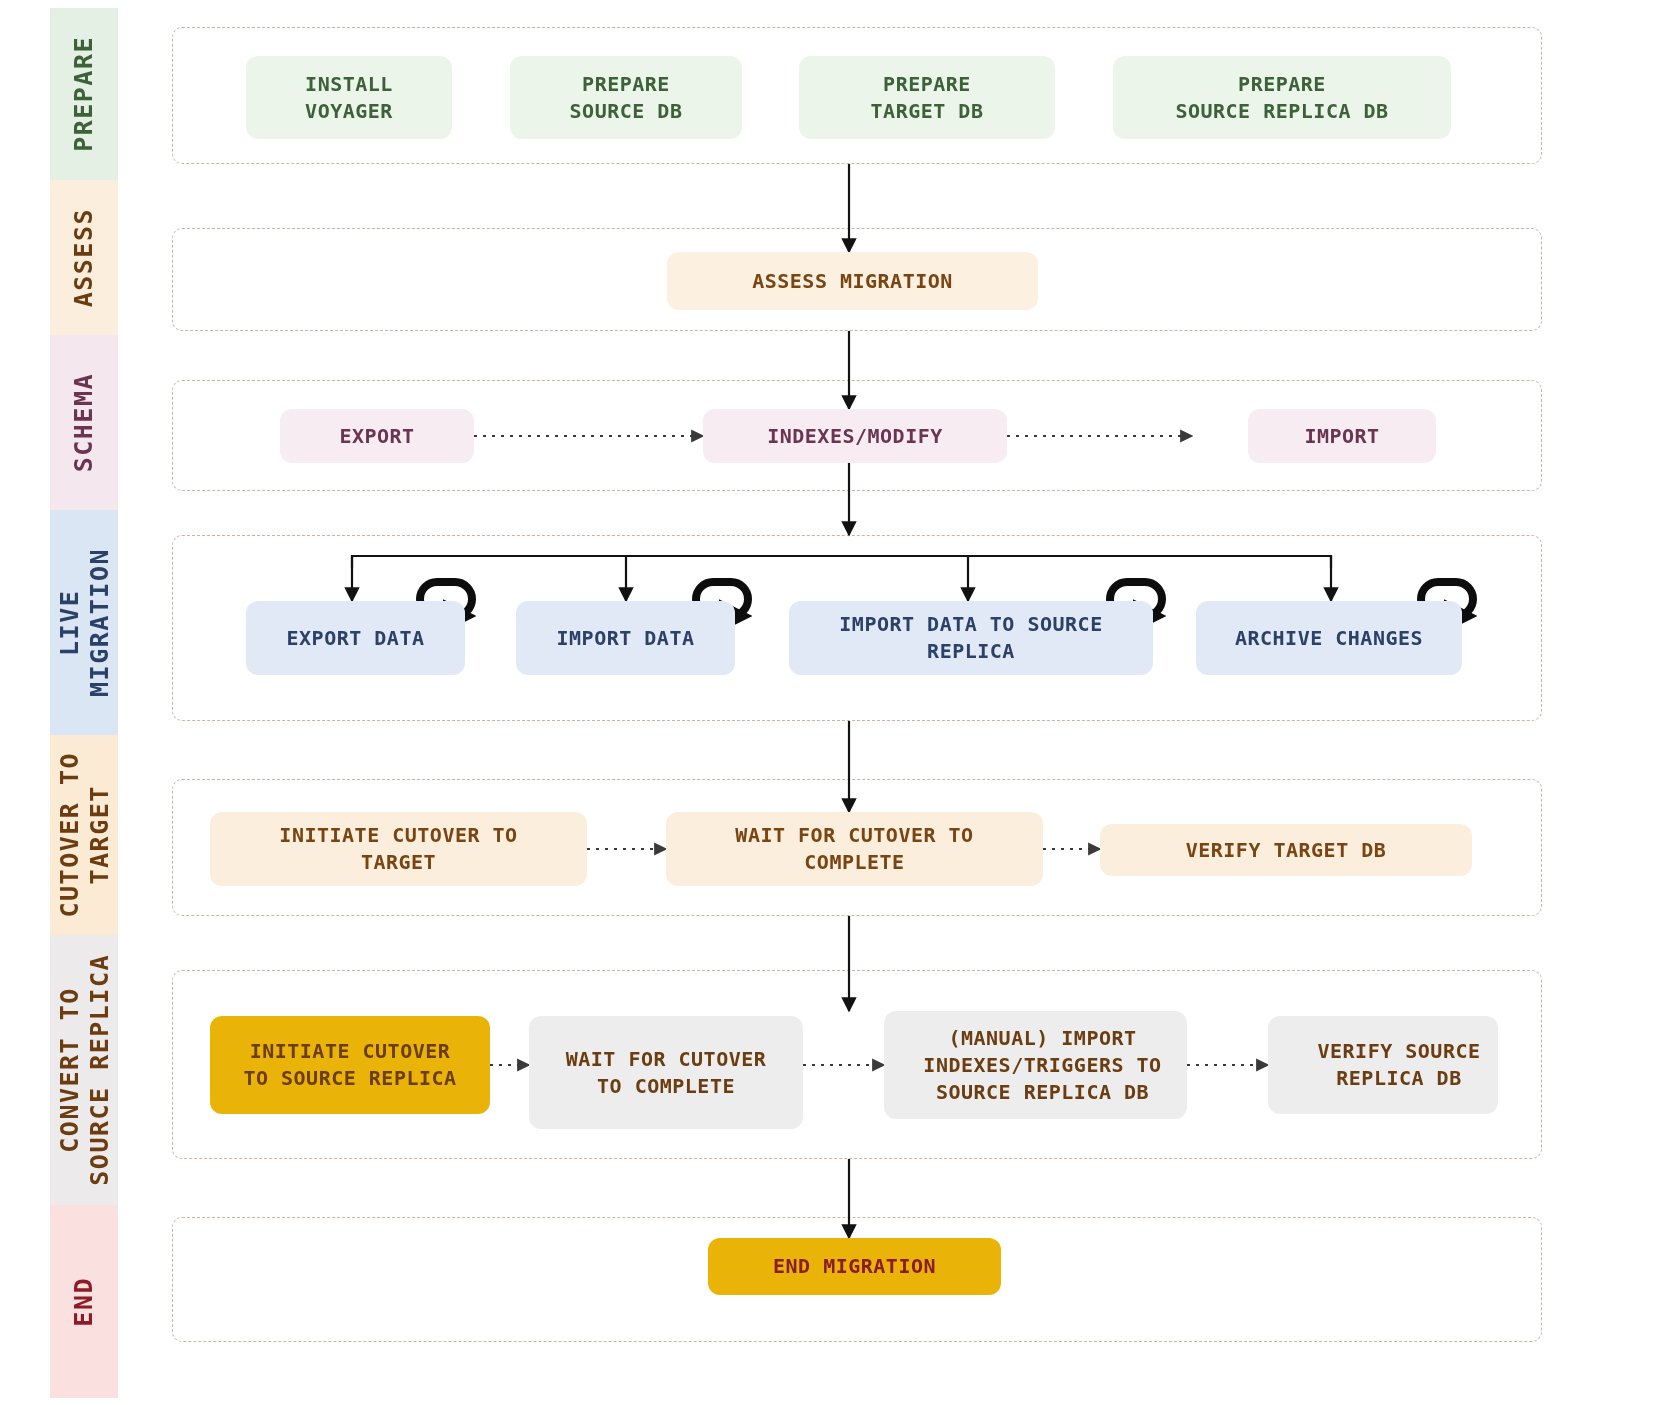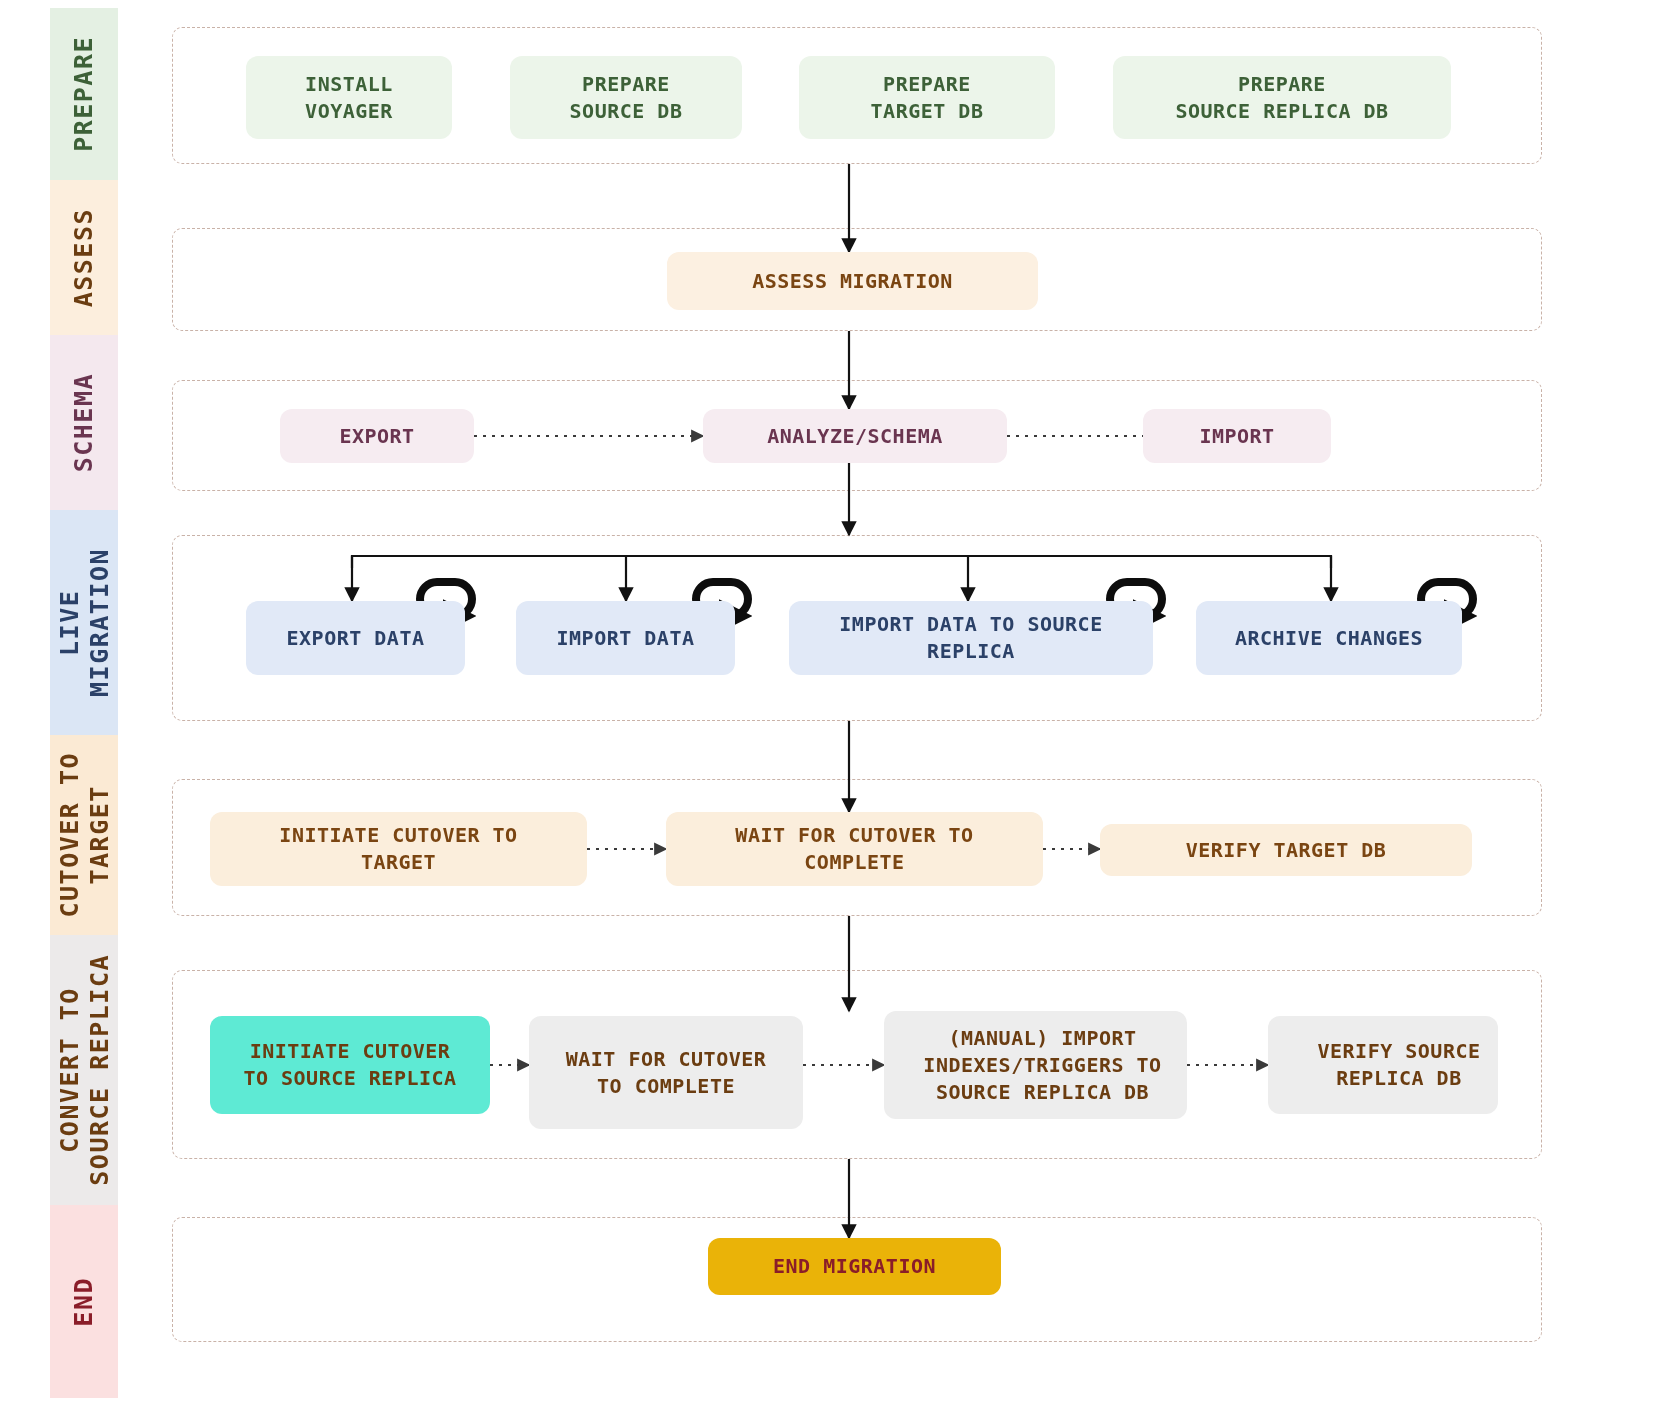--- a/index.html
+++ b/index.html
@@ -161,33 +161,33 @@
       <div class="node" style="left: 246px; top: 56px; width: 206px; height: 83px; background: rgb(236, 245, 234); color: rgb(61, 97, 56);">INSTALL
 VOYAGER</div>
       <div class="node" style="left: 510px; top: 56px; width: 232px; height: 83px; background: rgb(236, 245, 234); color: rgb(61, 97, 56);">PREPARE
 SOURCE DB</div>
       <div class="node" style="left: 799px; top: 56px; width: 256px; height: 83px; background: rgb(236, 245, 234); color: rgb(61, 97, 56);">PREPARE
 TARGET DB</div>
       <div class="node" style="left: 1113px; top: 56px; width: 338px; height: 83px; background: rgb(236, 245, 234); color: rgb(61, 97, 56);">PREPARE
 SOURCE REPLICA DB</div>
       <div class="node" style="left: 667px; top: 252px; width: 371px; height: 58px; background: rgb(252, 240, 225); color: rgb(122, 69, 18);">ASSESS MIGRATION</div>
       <div class="node" style="left: 280px; top: 409px; width: 194px; height: 54px; background: rgb(246, 236, 241); color: rgb(106, 53, 80);">EXPORT</div>
-      <div class="node" style="left: 703px; top: 409px; width: 304px; height: 54px; background: rgb(246, 236, 241); color: rgb(106, 53, 80);">ANALYZE/SCHEMA</div>
-      <div class="node" style="left: 1143px; top: 409px; width: 188px; height: 54px; background: rgb(246, 236, 241); color: rgb(106, 53, 80);">IMPORT</div>
+      <div class="node" style="left: 703px; top: 409px; width: 304px; height: 54px; background: rgb(246, 236, 241); color: rgb(106, 53, 80);">INDEXES/MODIFY</div>
+      <div class="node" style="left: 1248px; top: 409px; width: 188px; height: 54px; background: rgb(246, 236, 241); color: rgb(106, 53, 80);">IMPORT</div>
       <div class="node" style="left: 246px; top: 601px; width: 219px; height: 74px; background: rgb(225, 233, 247); color: rgb(43, 65, 104);">EXPORT DATA</div>
       <div class="node" style="left: 516px; top: 601px; width: 219px; height: 74px; background: rgb(225, 233, 247); color: rgb(43, 65, 104);">IMPORT DATA</div>
       <div class="node" style="left: 789px; top: 601px; width: 364px; height: 74px; background: rgb(225, 233, 247); color: rgb(43, 65, 104);">IMPORT DATA TO SOURCE
 REPLICA</div>
       <div class="node" style="left: 1196px; top: 601px; width: 266px; height: 74px; background: rgb(225, 233, 247); color: rgb(43, 65, 104);">ARCHIVE CHANGES</div>
       <div class="node" style="left: 210px; top: 812px; width: 377px; height: 74px; background: rgb(251, 238, 220); color: rgb(122, 69, 18);">INITIATE CUTOVER TO
 TARGET</div>
       <div class="node" style="left: 666px; top: 812px; width: 377px; height: 74px; background: rgb(251, 238, 220); color: rgb(122, 69, 18);">WAIT FOR CUTOVER TO
 COMPLETE</div>
       <div class="node" style="left: 1100px; top: 824px; width: 372px; height: 52px; background: rgb(251, 238, 220); color: rgb(122, 69, 18);">VERIFY TARGET DB</div>
-      <div class="node" style="left: 210px; top: 1016px; width: 280px; height: 98px; background: #5eead4; color: rgb(107, 61, 17);">INITIATE CUTOVER
+      <div class="node" style="left: 210px; top: 1016px; width: 280px; height: 98px; background: #eab308; color: rgb(107, 61, 17);">INITIATE CUTOVER
 TO SOURCE REPLICA</div>
       <div class="node" style="left: 529px; top: 1016px; width: 274px; height: 113px; background: rgb(237, 237, 237); color: rgb(107, 61, 17);">WAIT FOR CUTOVER
 TO COMPLETE</div>
       <div class="node" style="left: 884px; top: 1011px; width: 303px; height: 108px; background: rgb(237, 237, 237); color: rgb(107, 61, 17); padding-left: 24px;">(MANUAL) IMPORT
 INDEXES/TRIGGERS TO
 SOURCE REPLICA DB</div>
       <div class="node" style="left: 1268px; top: 1016px; width: 230px; height: 98px; background: rgb(237, 237, 237); color: rgb(107, 61, 17); padding-left: 42px;">VERIFY SOURCE
 REPLICA DB</div>
       <div class="node" style="left: 708px; top: 1238px; width: 293px; height: 57px; background: #eab308; color: rgb(138, 29, 41);">END MIGRATION</div>
     </div>

